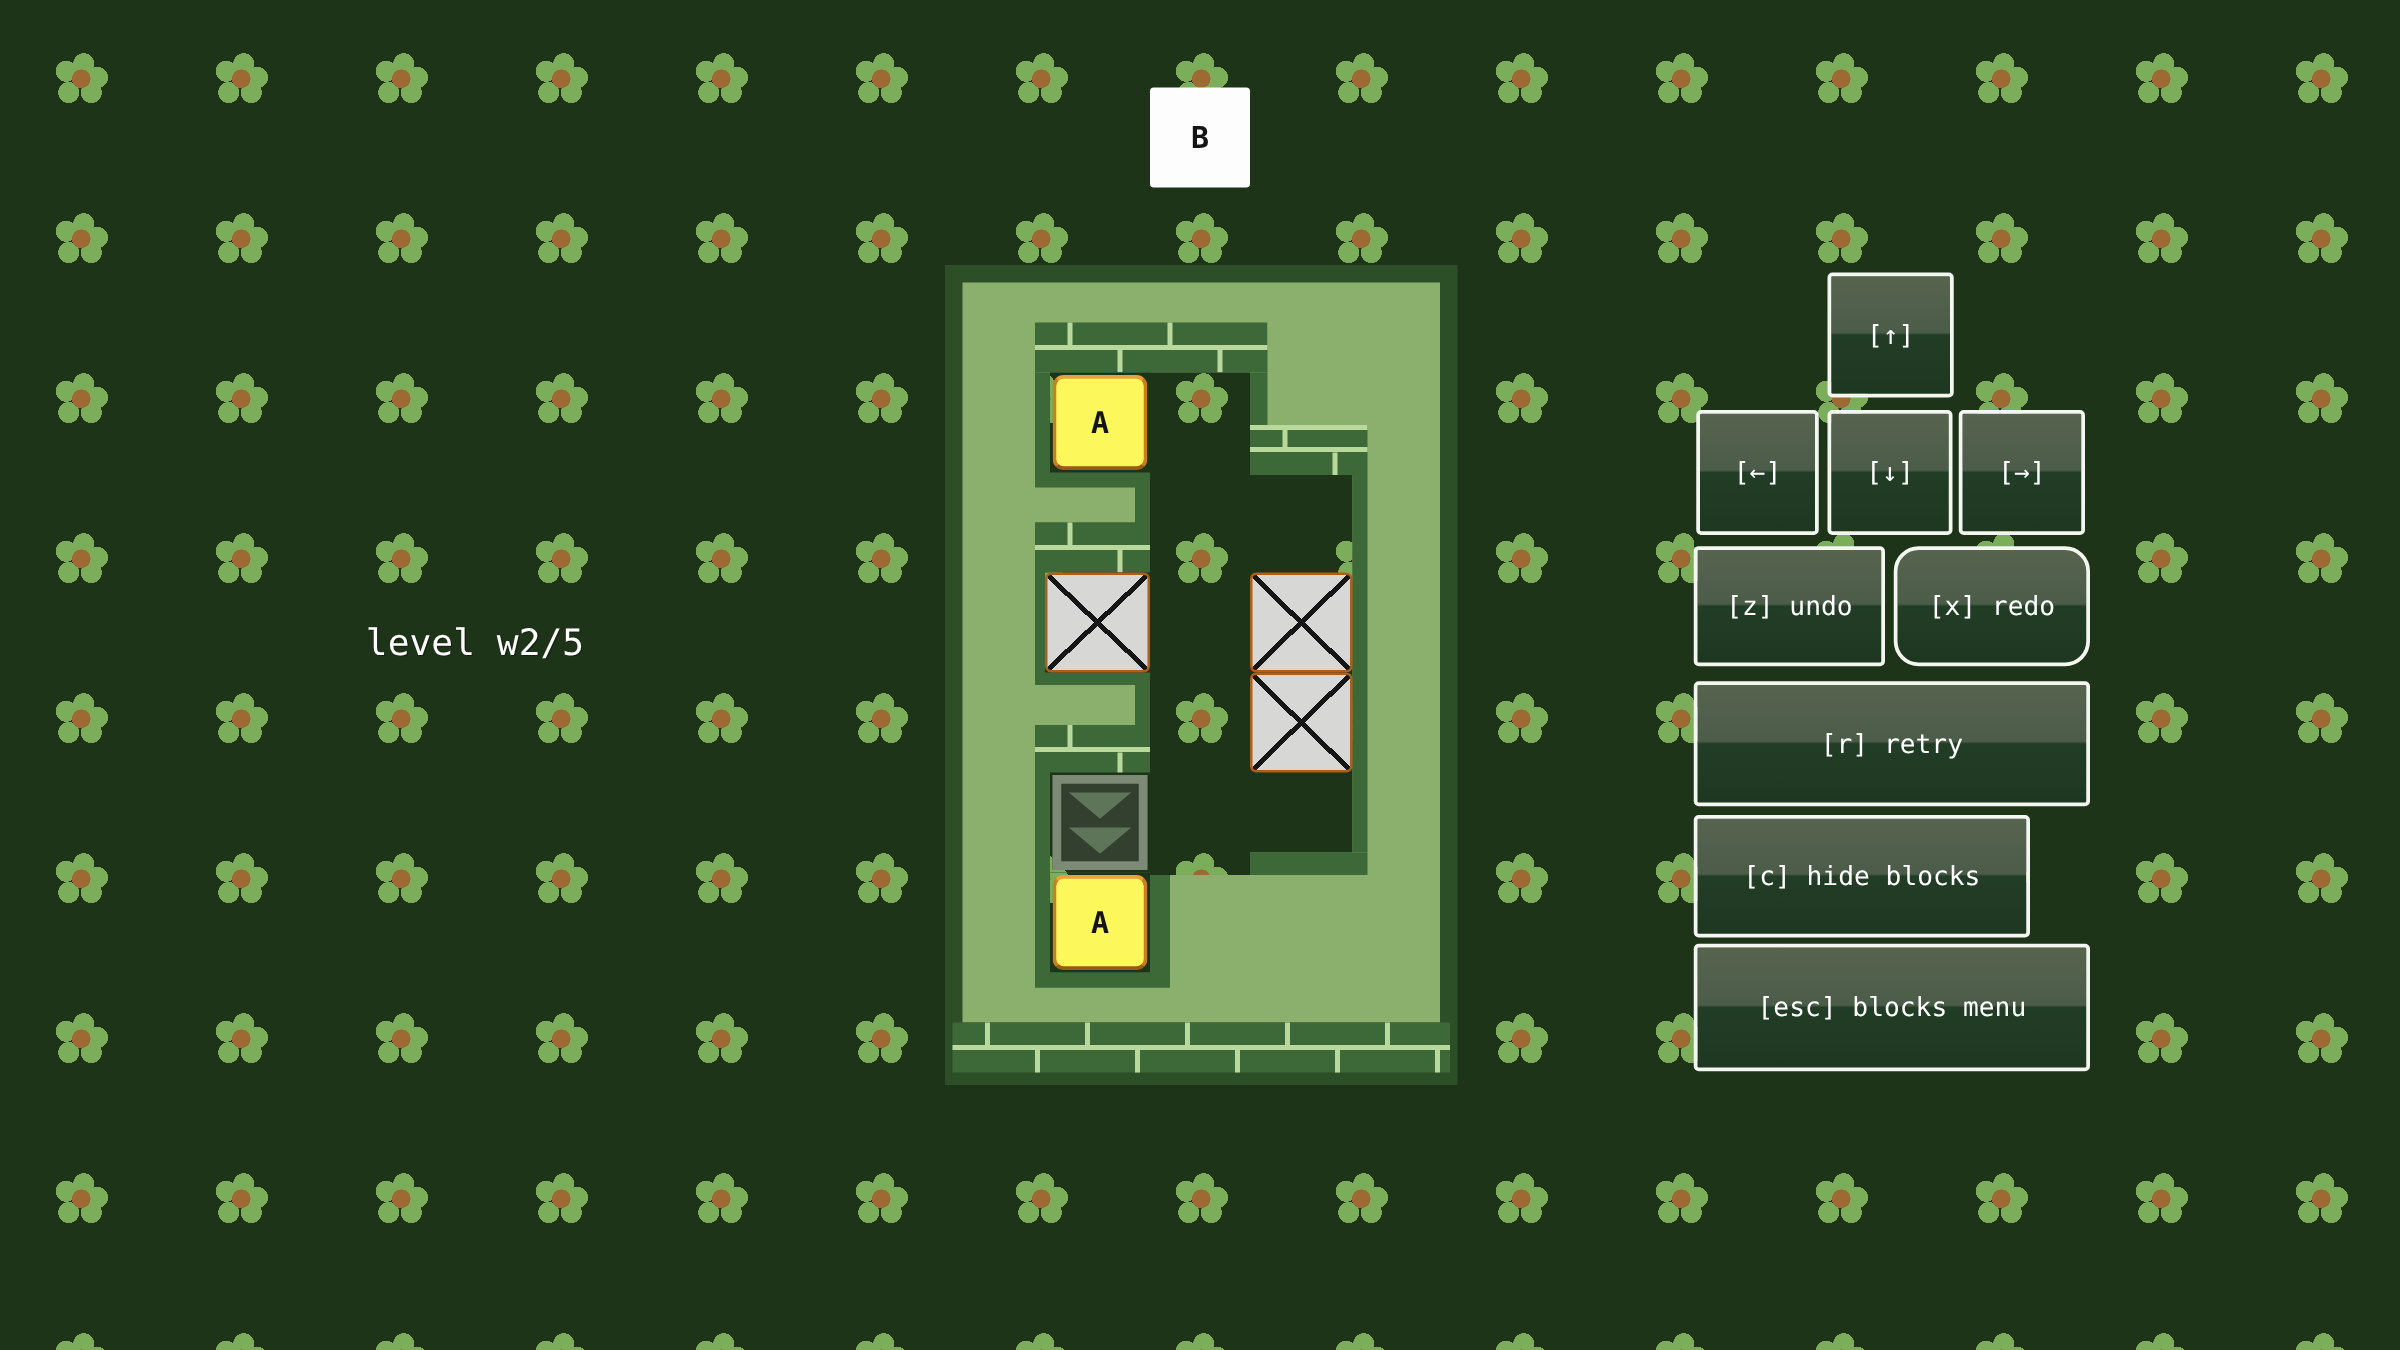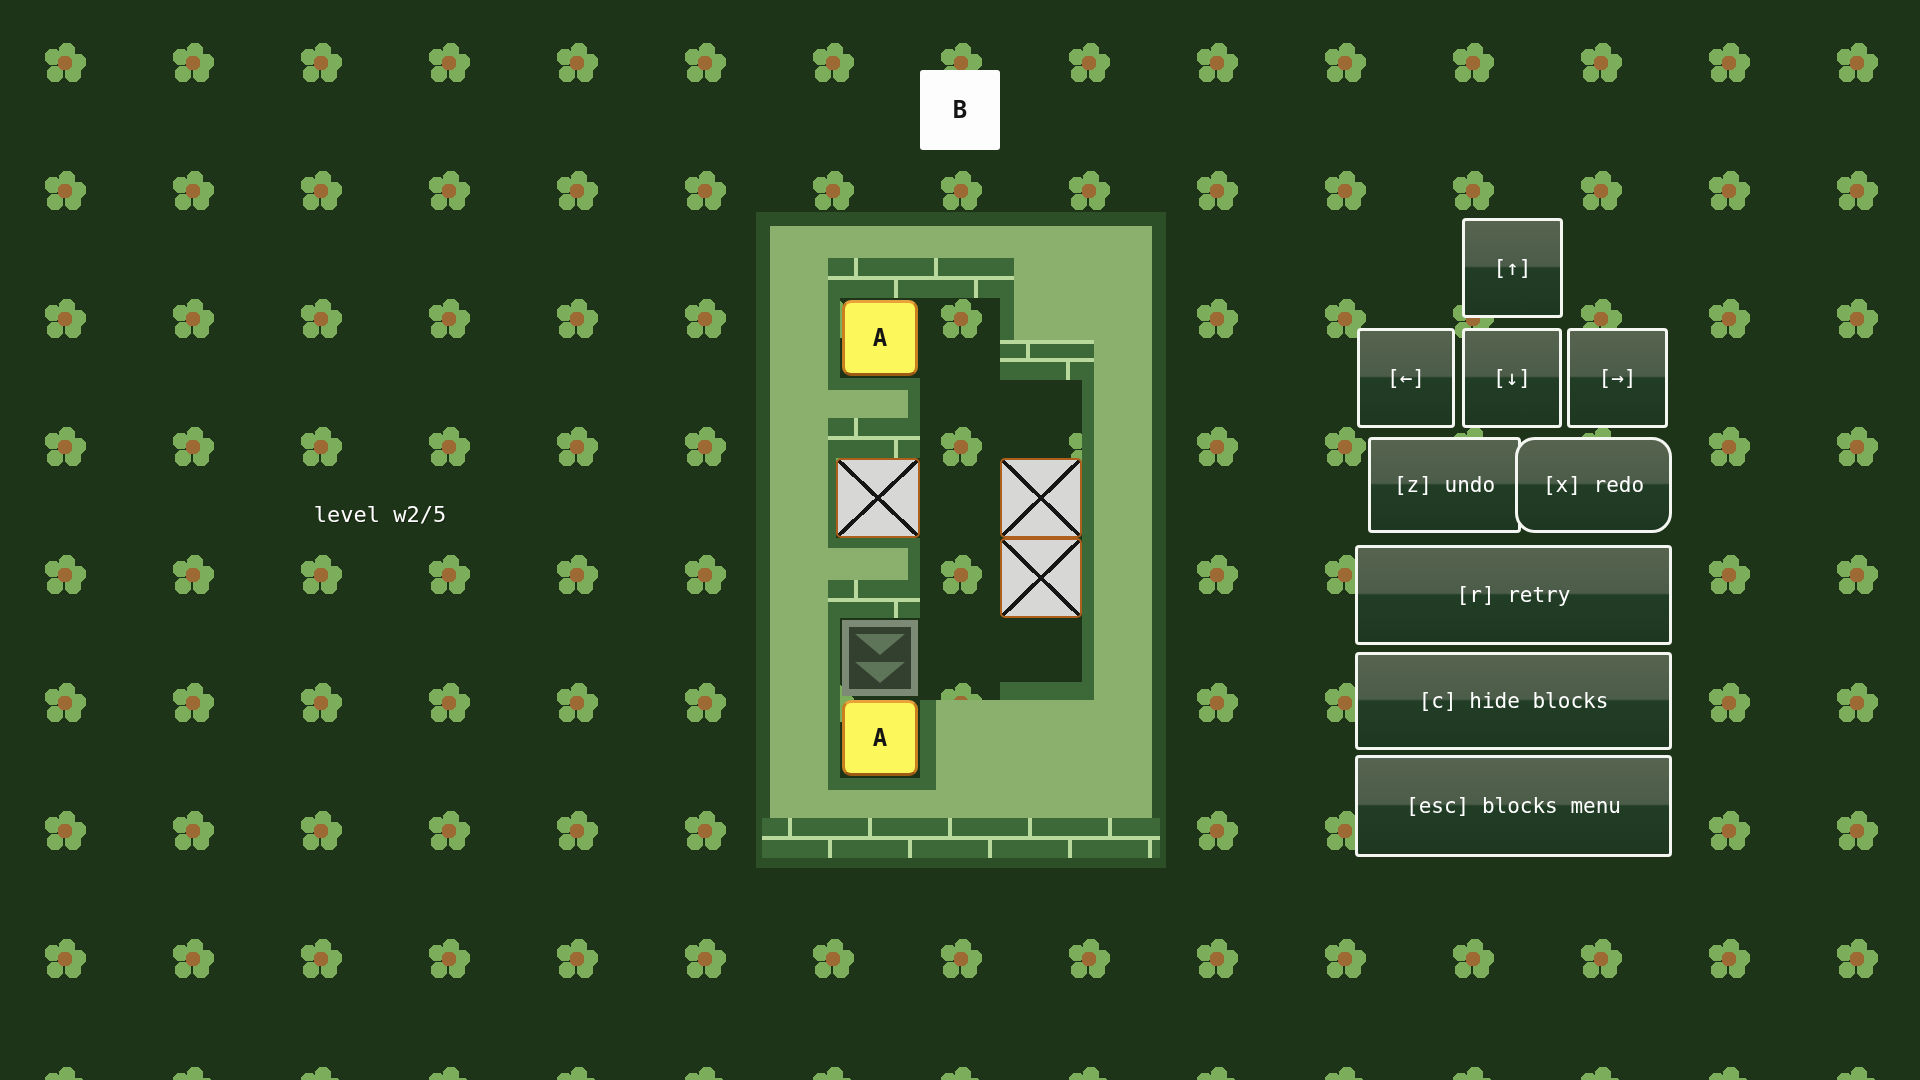--- a/index.html
+++ b/index.html
@@ -16,21 +16,21 @@
       radial-gradient(8.5px 8.5px at 53px 57px, #7bad5b 98%, transparent 100%);
     background-size:128px 128px;
     background-repeat:repeat;
     background-attachment:fixed;
   }
   .abs{position:absolute;box-sizing:border-box;}
 
   
   .hud{
     position:absolute;left:230px;top:492px;width:300px;
-    color:#ffffff;text-align:center;font-size:22px;line-height:45px;
+    color:#ffffff;text-align:center;font-size:29px;line-height:45px;
     text-shadow:1px 1px 0 rgba(0,0,0,.35);white-space:nowrap;
   }
 
   
   #board{left:756px;top:212px;width:410px;height:656px;background:#2c4f27;}
   .field{background:#8bb06d;}
   .wall{background:#3d6838;}
   
   .path{
     background-color:#1e3418;
@@ -142,18 +142,18 @@
   <div class="abs atile" style="left:86px;top:488px;width:76px;height:76px;">
     <span>A</span>
   </div>
 </div>
 
 <button class="btn" style="left:1462px;top:218px;width:101px;height:100px;">[↑]</button>
 <button class="btn" style="left:1357px;top:328px;width:98px;height:100px;">[←]</button>
 <button class="btn" style="left:1462px;top:328px;width:100px;height:100px;">[↓]</button>
 <button class="btn" style="left:1567px;top:328px;width:101px;height:100px;">[→]</button>
 
-<button class="btn" style="left:1355px;top:437px;width:153px;height:96px;margin-left:13px;">[z] undo</button>
+<button class="btn" style="left:1355px;top:437px;width:153px;height:96px;">[z] undo</button>
 <button class="btn" style="left:1515px;top:437px;width:157px;height:96px;border-radius:20px;">[x] redo</button>
 
 <button class="btn" style="left:1355px;top:545px;width:317px;height:100px;text-align:center;">[r] retry</button>
-<button class="btn" style="left:1355px;top:652px;width:317px;height:98px;">[c] hide blocks</button>
+<button class="btn" style="left:1355px;top:652px;width:269px;height:98px;">[c] hide blocks</button>
 <button class="btn" style="left:1355px;top:755px;width:317px;height:102px;">[esc] blocks menu</button>
 
 </body></html>

